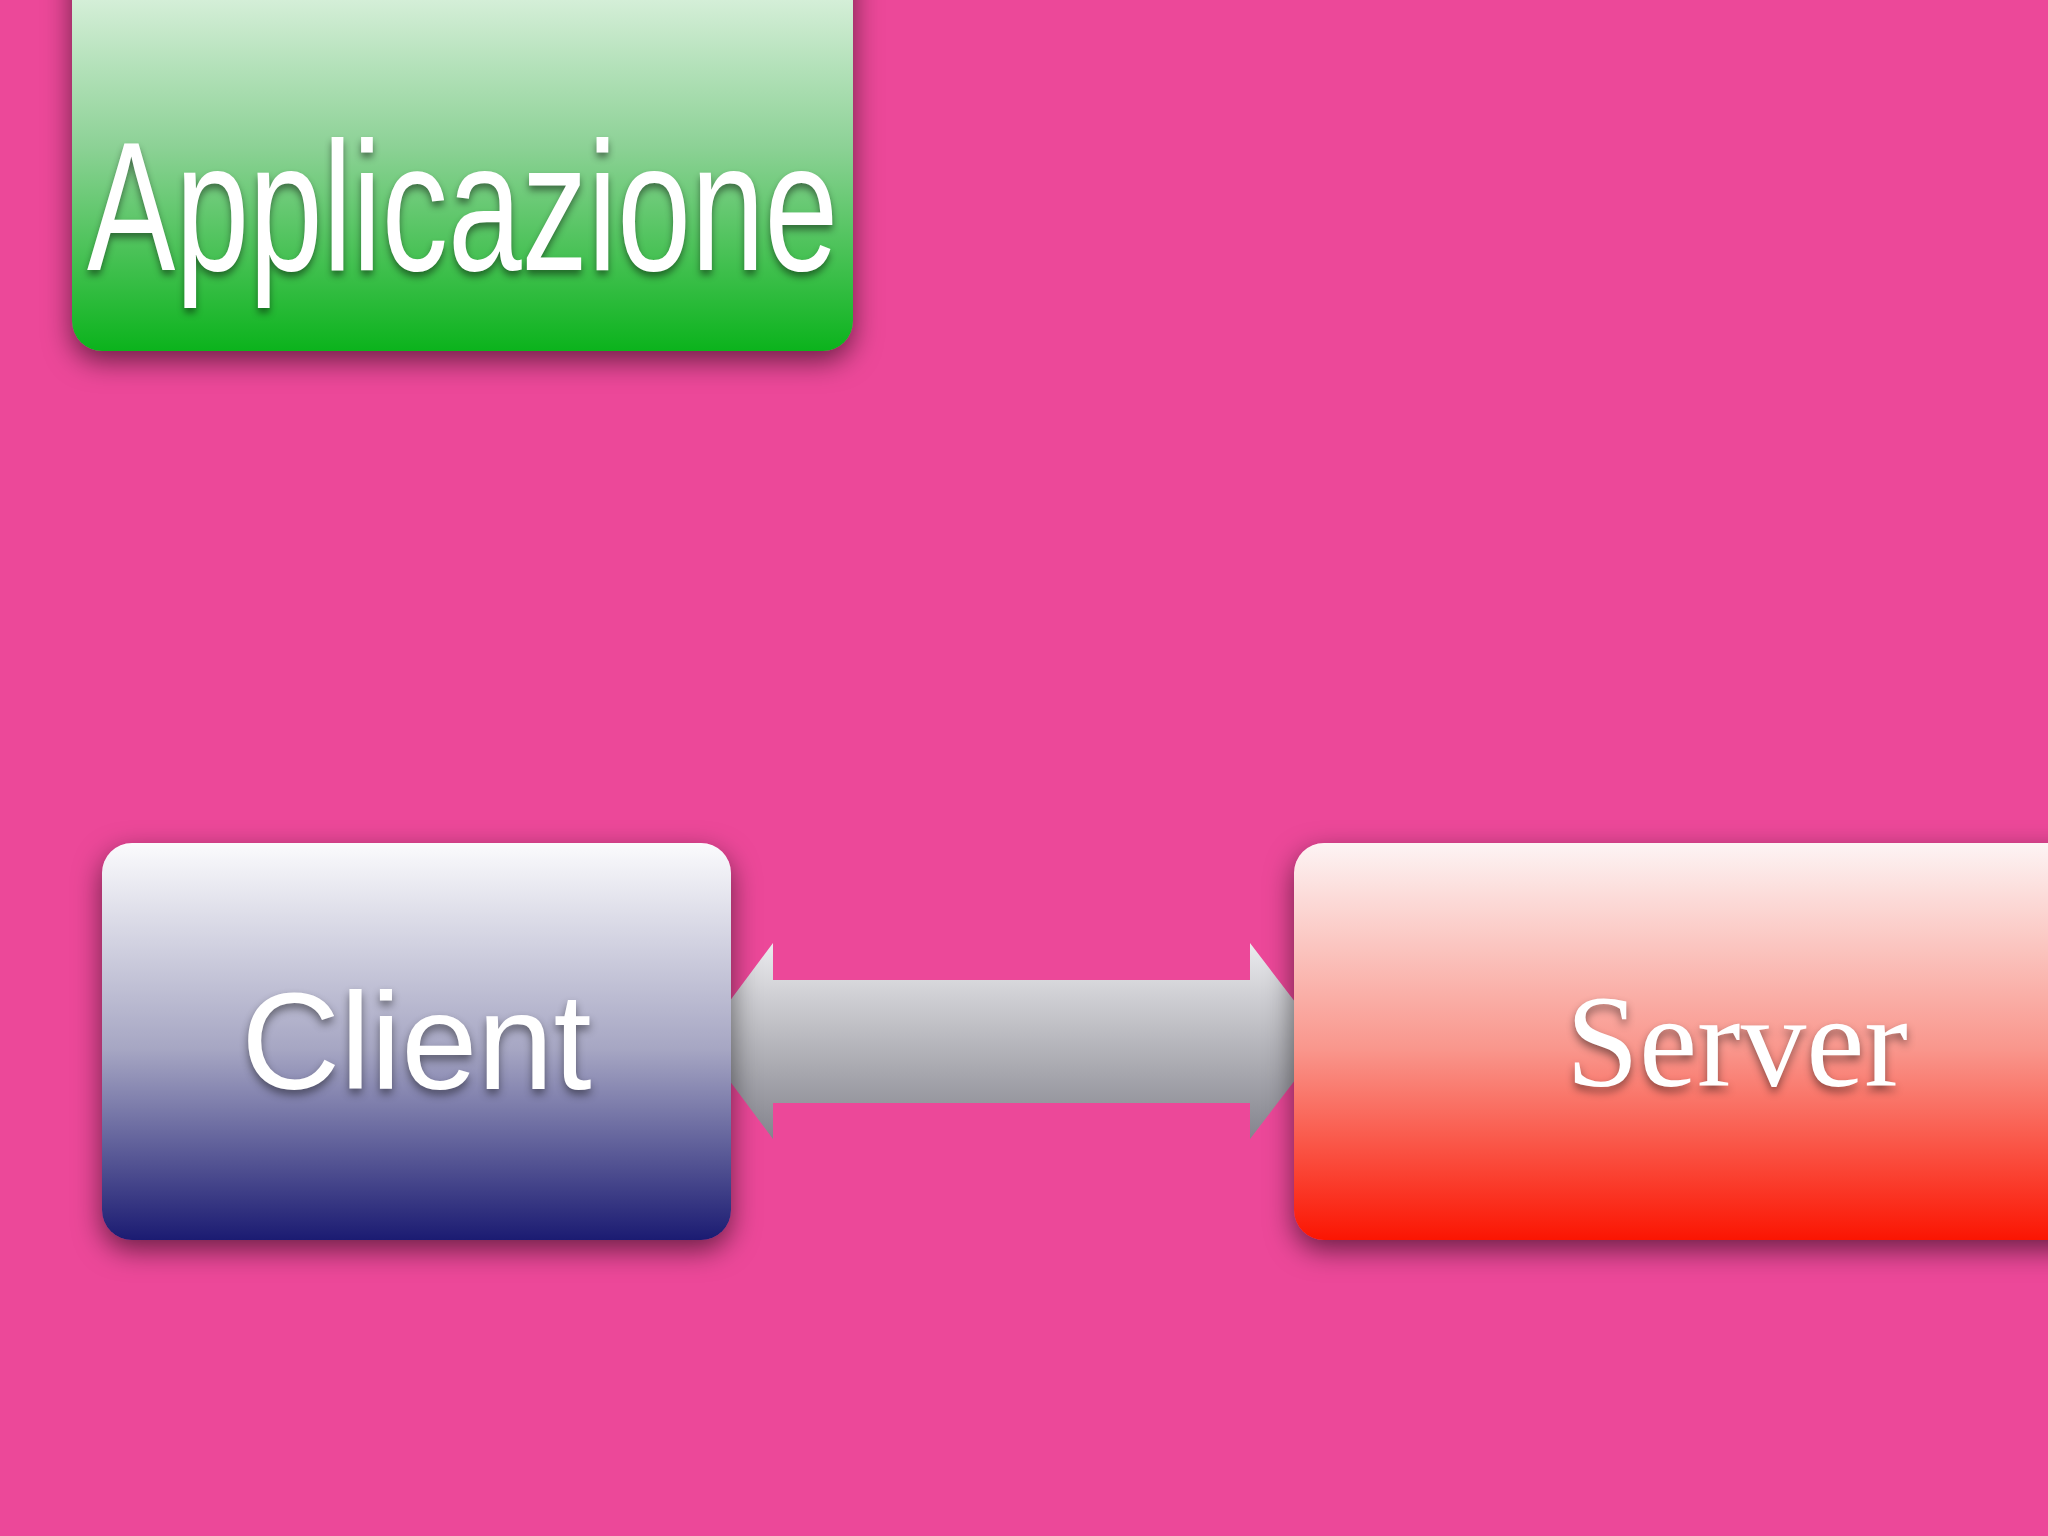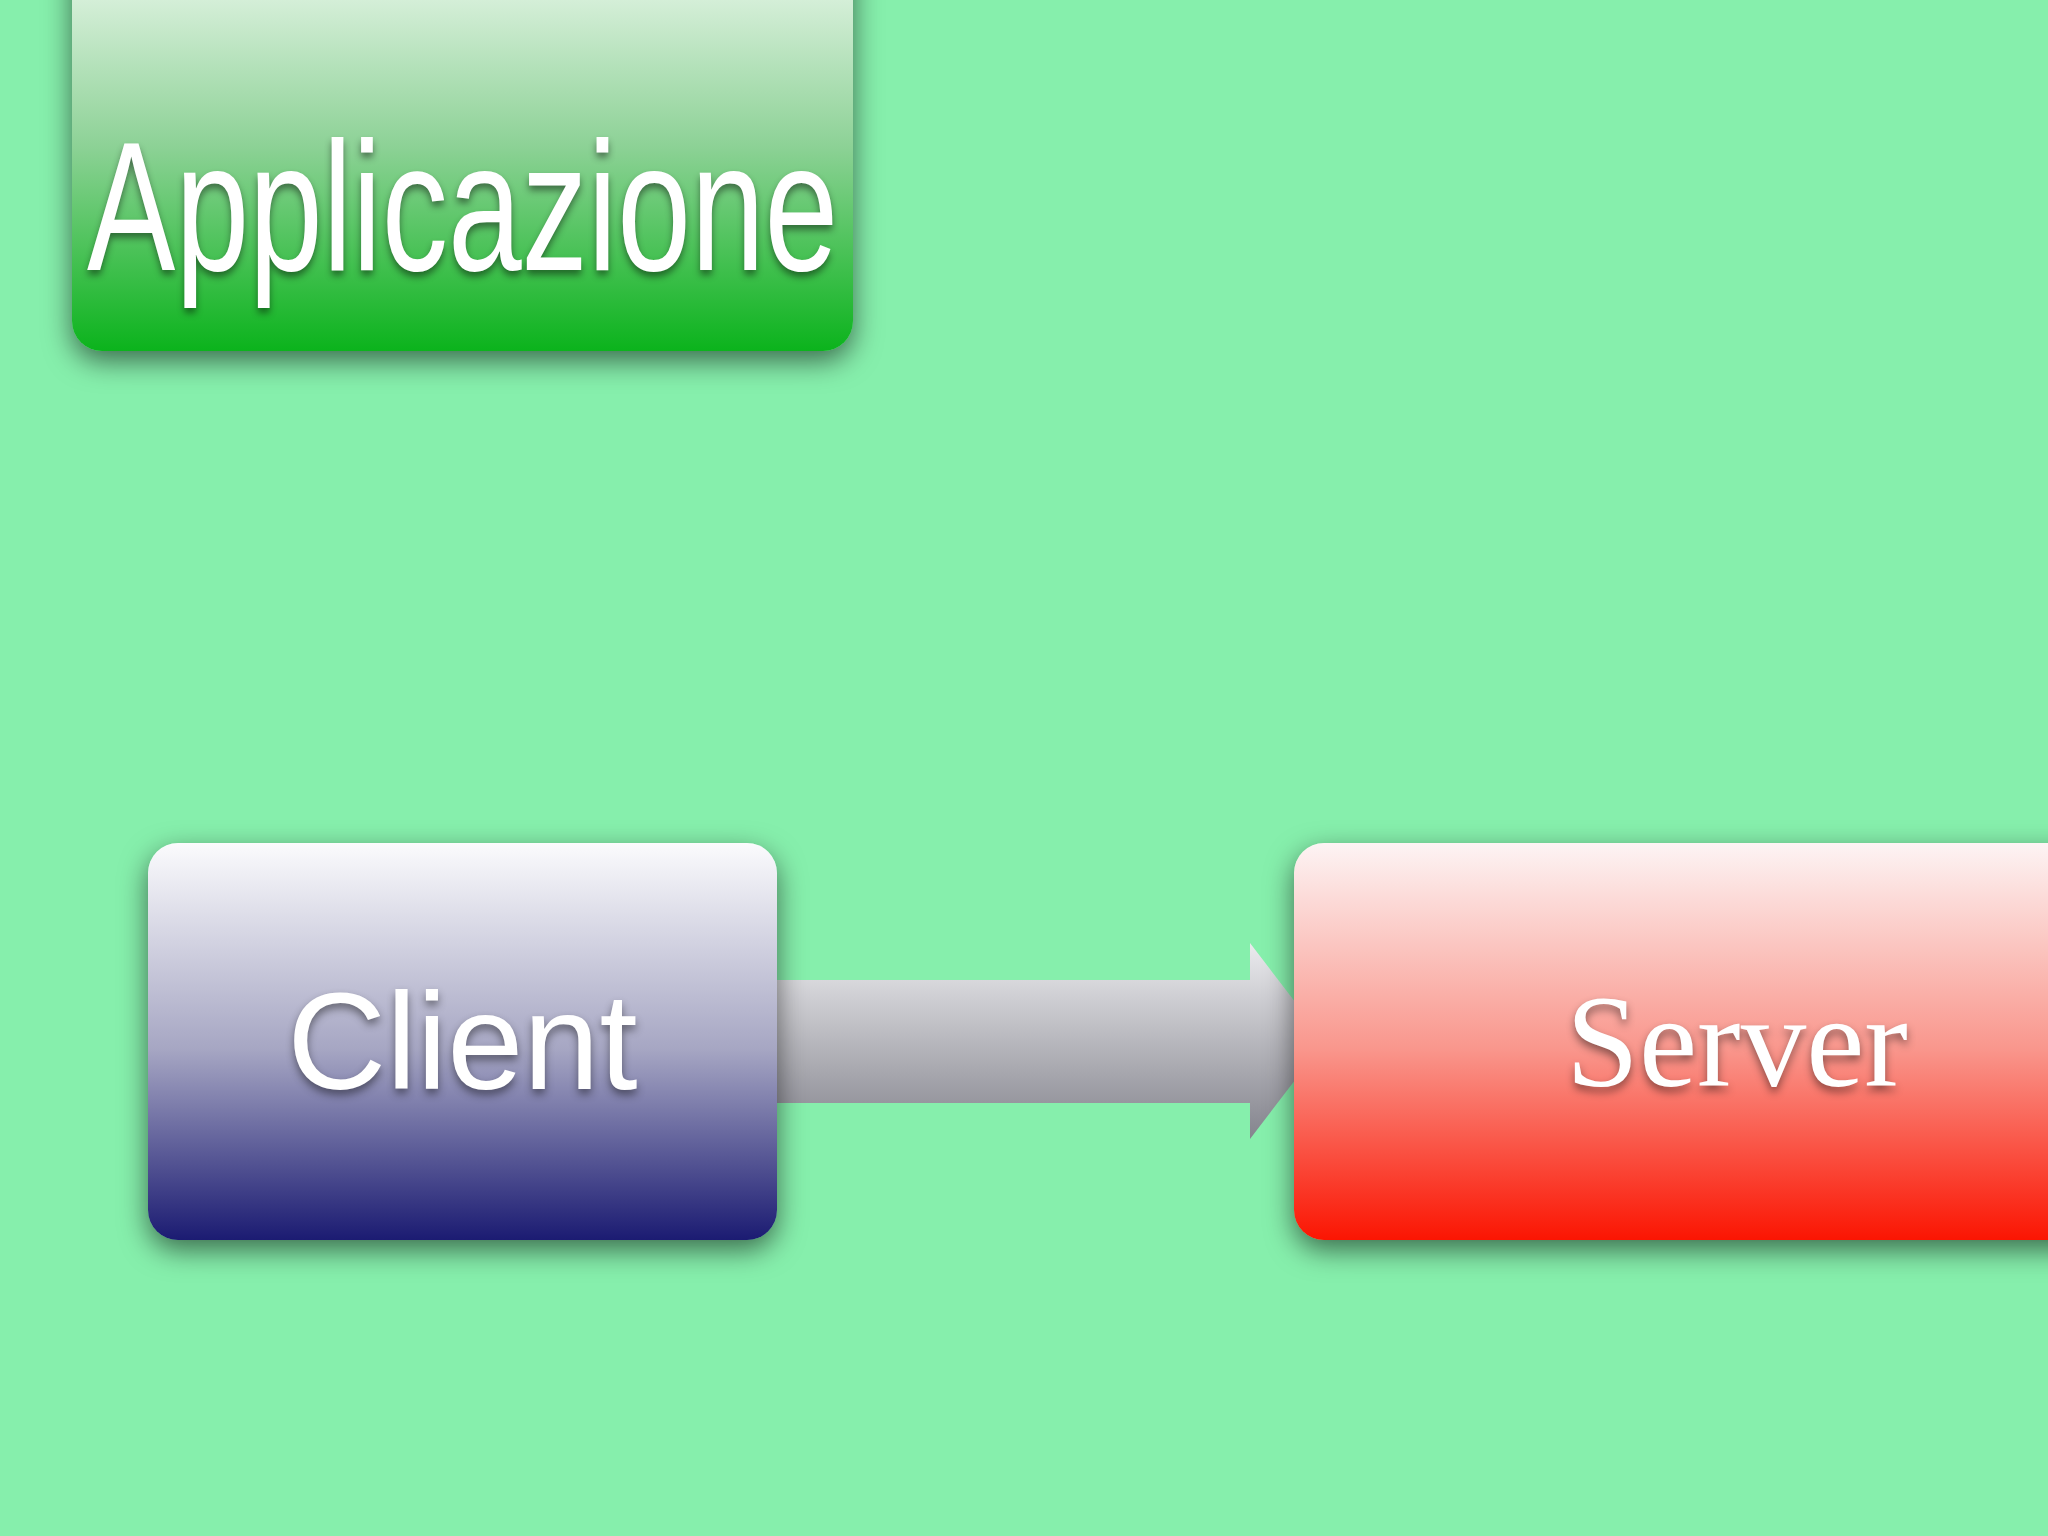--- a/index.html
+++ b/index.html
@@ -1,21 +1,21 @@
 <!DOCTYPE html>
 <html><head>
 <meta charset="utf-8">
 <style>
   html, body { margin: 0; padding: 0; background: #000; }
   .slide {
     position: relative;
     width: 2048px;
     height: 1536px;
     overflow: hidden;
-    background: #86efac;
+    background: #ec4899;
     font-family: "Liberation Sans", sans-serif;
   }
   .node {
     position: absolute;
     display: flex;
     align-items: center;
     justify-content: center;
     box-sizing: border-box;
     border-radius: 30px;
     z-index: 2;
@@ -30,21 +30,21 @@
   #node-applicazione {
     left: 72px; top: -80px; width: 781px; height: 431px;
     padding-top: 141px;
   }
   #node-applicazione span {
     font-size: 184px;
     transform: scaleX(0.72);
     transform-origin: 50% 50%;
   }
   #node-client {
-    left: 102px; top: 843px; width: 629px; height: 397px; margin-left: 46px;
+    left: 102px; top: 843px; width: 629px; height: 397px;
   }
   #node-client span { font-size: 137px; }
   #node-server {
     left: 1294px; top: 843px; width: 886px; height: 397px;
   }
   #node-server span { font-size: 131px; font-family: Liberation Serif, serif; }
   .arrow-svg {
     position: absolute;
     left: 690px; top: 935px;
     width: 645px; height: 212px;

